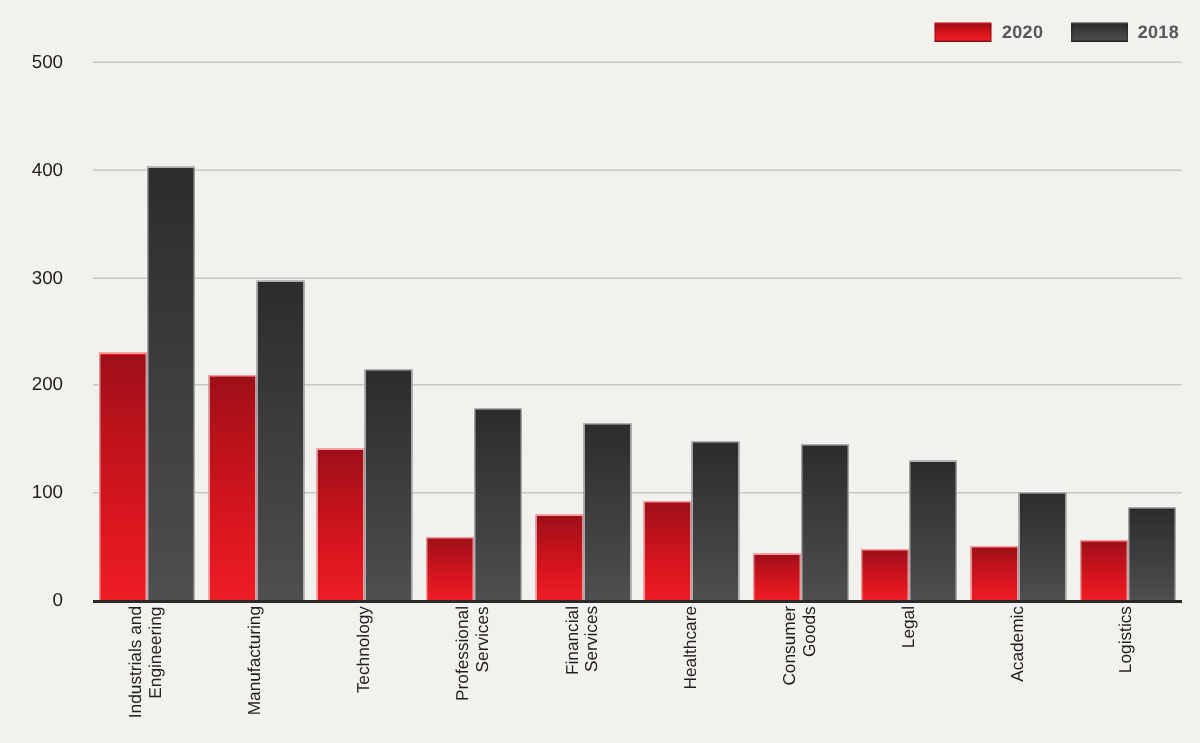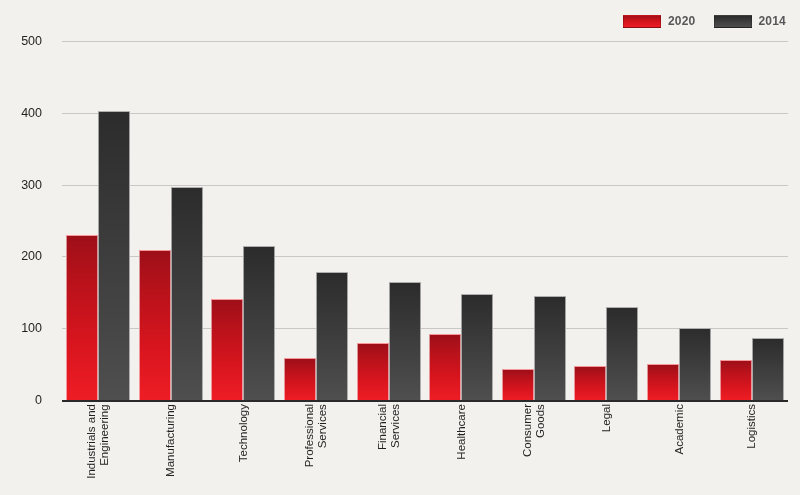--- a/index.html
+++ b/index.html
@@ -132,21 +132,21 @@
 
 <div id="root">
 
   <div id="legend">
     <div class="legend-item">
       <span class="legend-swatch s2020"></span>
       <span class="legend-label">2020</span>
     </div>
     <div class="legend-item">
       <span class="legend-swatch s2021"></span>
-      <span class="legend-label">2014</span>
+      <span class="legend-label">2018</span>
     </div>
   </div>
 
   <div id="plot">
     <div id="gridlines">
         <div class="gridline zero" style="top: 359px;"></div>
         <div class="gridline" style="top: 287.2px;"></div>
         <div class="gridline" style="top: 215.4px;"></div>
         <div class="gridline" style="top: 143.6px;"></div>
         <div class="gridline" style="top: 71.8px;"></div>

